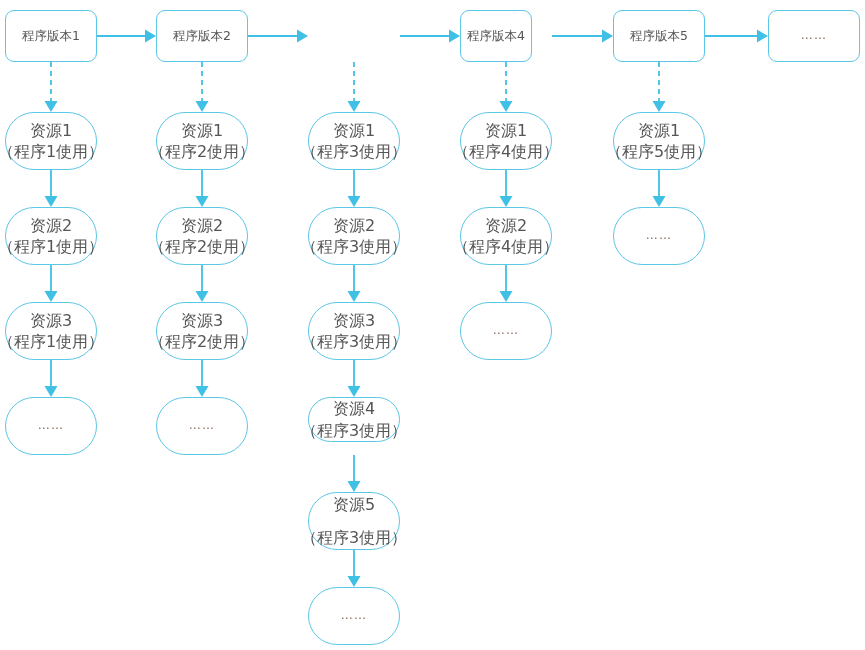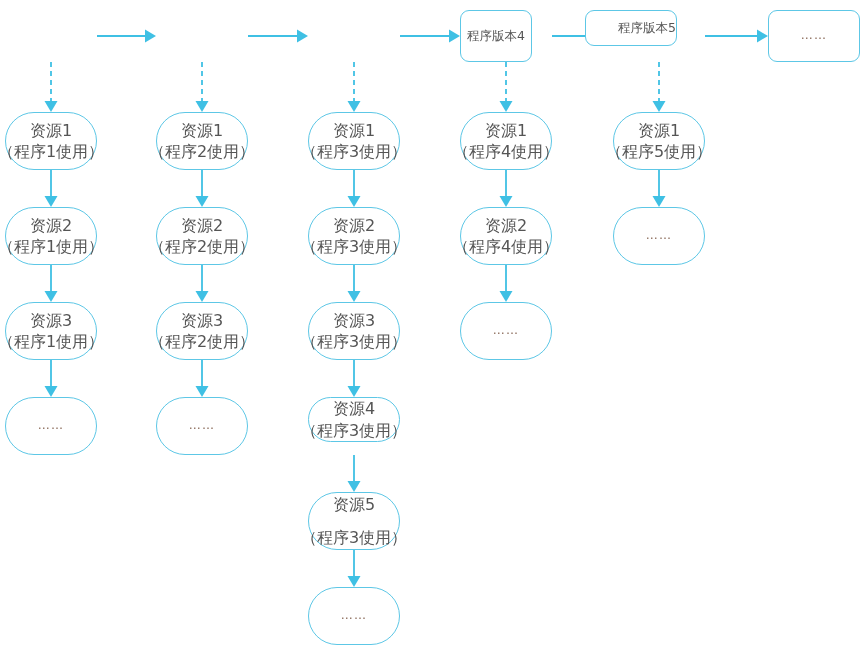--- a/index.html
+++ b/index.html
@@ -107,35 +107,41 @@
       <polygon points="499.5,196 512.5,196 506,207" fill="#3fc0e4"></polygon>
       <line x1="506" y1="265" x2="506" y2="292" stroke="#3fc0e4" stroke-width="1.8"></line>
       <polygon points="499.5,291 512.5,291 506,302" fill="#3fc0e4"></polygon>
       <line x1="705" y1="36" x2="758" y2="36" stroke="#3fc0e4" stroke-width="1.8"></line>
       <polygon points="757,29.5 757,42.5 768,36" fill="#3fc0e4"></polygon>
       <line x1="659" y1="62" x2="659" y2="102" stroke="#3fc0e4" stroke-width="1.8" stroke-dasharray="5,4"></line>
       <polygon points="652.5,101 665.5,101 659,112" fill="#3fc0e4"></polygon>
       <line x1="659" y1="170" x2="659" y2="197" stroke="#3fc0e4" stroke-width="1.8"></line>
       <polygon points="652.5,196 665.5,196 659,207" fill="#3fc0e4"></polygon>
     </svg>
+<div class="node-box node-version" style="left: 5px; top: 10px; width: 92px; height: 52px;">
+      <span class="node-line1">程序版本1</span>
+    </div>
     <div class="node-box node-resource" style="left: 5px; top: 112px; width: 92px; height: 58px;">
       <span class="node-line1">资源1</span>
       <span class="node-line2">（程序1使用）</span>
     </div>
     <div class="node-box node-resource" style="left: 5px; top: 207px; width: 92px; height: 58px;">
       <span class="node-line1">资源2</span>
       <span class="node-line2">（程序1使用）</span>
     </div>
     <div class="node-box node-resource" style="left: 5px; top: 302px; width: 92px; height: 58px;">
       <span class="node-line1">资源3</span>
       <span class="node-line2">（程序1使用）</span>
     </div>
     <div class="node-box node-resource node-ellipsis" style="left: 5px; top: 397px; width: 92px; height: 58px;">
       <span class="node-line1">……</span>
     </div>
+    <div class="node-box node-version" style="left: 156px; top: 10px; width: 92px; height: 52px;">
+      <span class="node-line1">程序版本2</span>
+    </div>
     <div class="node-box node-resource" style="left: 156px; top: 112px; width: 92px; height: 58px;">
       <span class="node-line1">资源1</span>
       <span class="node-line2">（程序2使用）</span>
     </div>
     <div class="node-box node-resource" style="left: 156px; top: 207px; width: 92px; height: 58px;">
       <span class="node-line1">资源2</span>
       <span class="node-line2">（程序2使用）</span>
     </div>
     <div class="node-box node-resource" style="left: 156px; top: 302px; width: 92px; height: 58px;">
       <span class="node-line1">资源3</span>
@@ -174,21 +180,21 @@
       <span class="node-line1">资源1</span>
       <span class="node-line2">（程序4使用）</span>
     </div>
     <div class="node-box node-resource" style="left: 460px; top: 207px; width: 92px; height: 58px;">
       <span class="node-line1">资源2</span>
       <span class="node-line2">（程序4使用）</span>
     </div>
     <div class="node-box node-resource node-ellipsis" style="left: 460px; top: 302px; width: 92px; height: 58px;">
       <span class="node-line1">……</span>
     </div>
-    <div class="node-box node-version" style="left: 585px; top: 10px; width: 92px; height: 36px; align-items: flex-end;">
+    <div class="node-box node-version" style="left: 613px; top: 10px; width: 92px; height: 52px;">
       <span class="node-line1">程序版本5</span>
     </div>
     <div class="node-box node-resource" style="left: 613px; top: 112px; width: 92px; height: 58px;">
       <span class="node-line1">资源1</span>
       <span class="node-line2">（程序5使用）</span>
     </div>
     <div class="node-box node-resource node-ellipsis" style="left: 613px; top: 207px; width: 92px; height: 58px;">
       <span class="node-line1">……</span>
     </div>
     <div class="node-box node-version node-ellipsis" style="left: 768px; top: 10px; width: 92px; height: 52px;">

